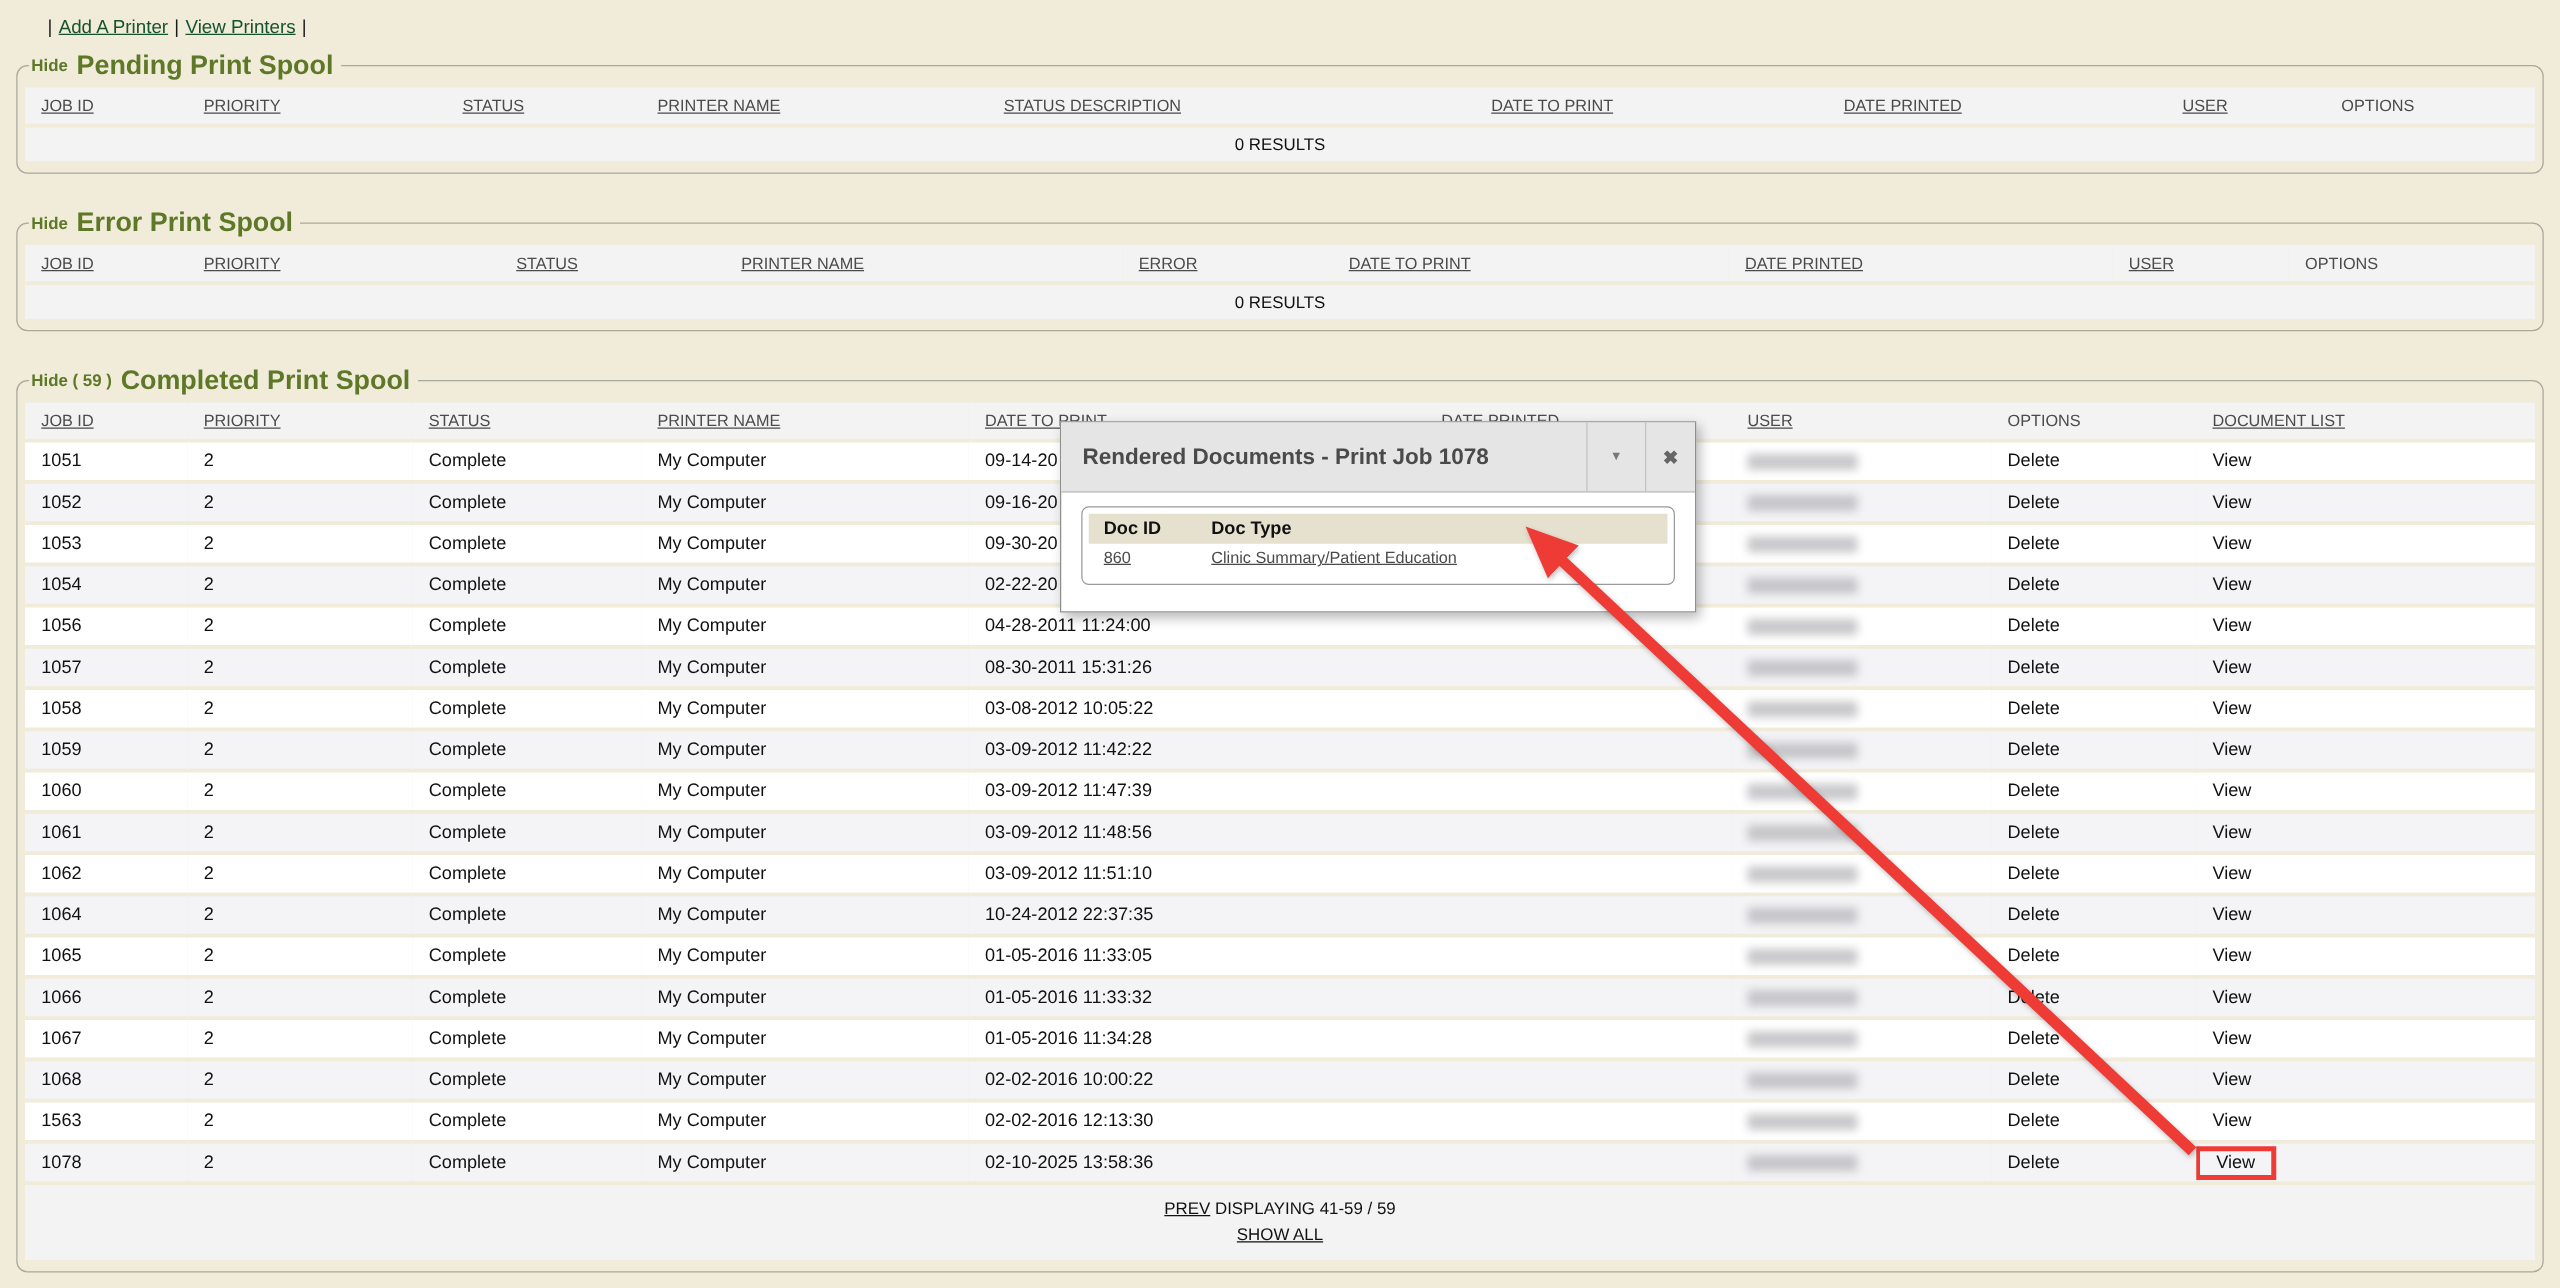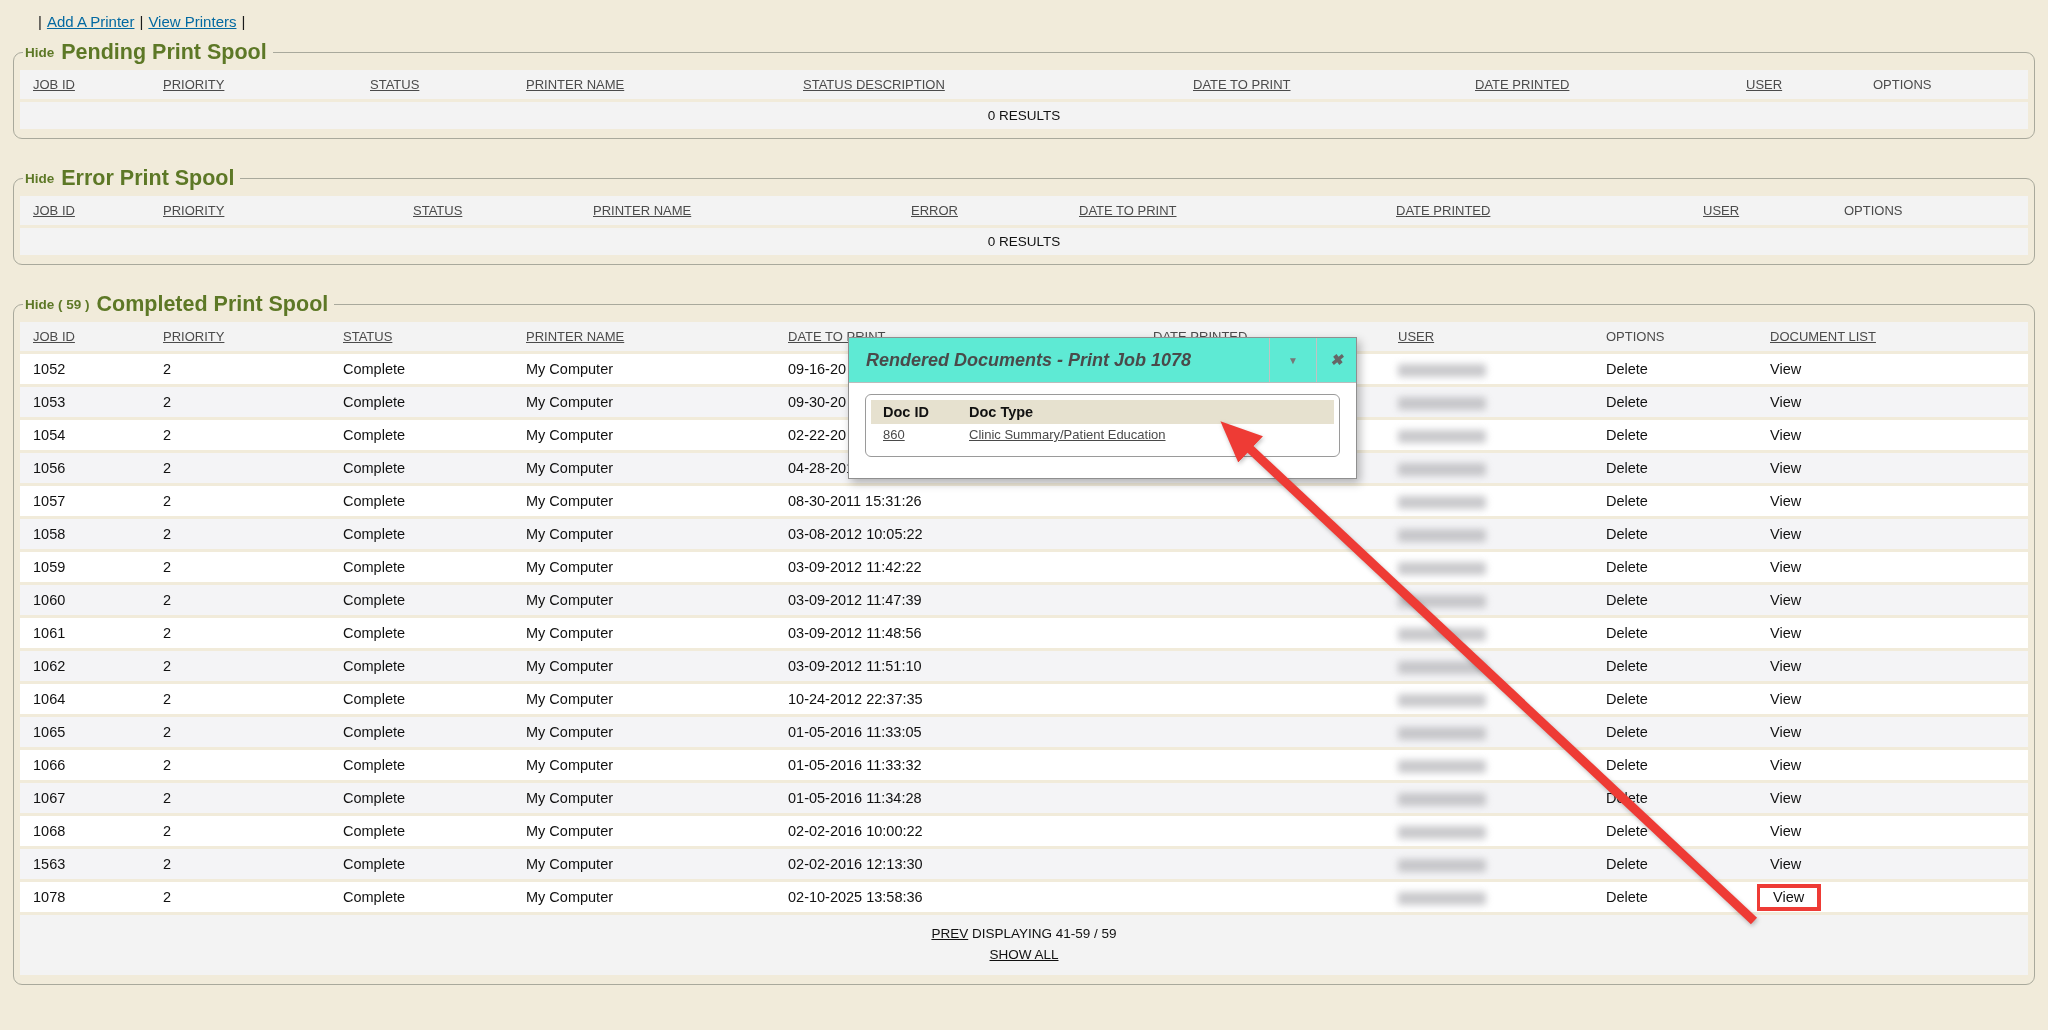--- a/index.html
+++ b/index.html
@@ -6,21 +6,21 @@
   html,body { width:2048px; height:1030px; }
   body {
     background:#f1ebda;
     font-family:"Liberation Sans", sans-serif;
     color:#111;
     overflow:hidden;
     position:relative;
   }
   
   .topnav { padding:13px 0 10px 33px; font-size:15px; color:#1a1a1a; }
-  .topnav a { color:#0369a1; text-decoration:underline; cursor:pointer; }
+  .topnav a { color:#14532d; text-decoration:underline; cursor:pointer; }
   .topnav .pipe { margin:0 5px; }
 
   
   fieldset {
     border:1px solid #a9a99c;
     border-radius:9px;
     margin:0 13px 27px 13px;
     padding:2px 6px 6px 6px;
   }
   legend { margin-left:3px; padding:0 6px 0 2px; white-space:nowrap; }
@@ -59,21 +59,21 @@
   td.footer-band .line { line-height:21px; }
   td.footer-band a { color:#111; text-decoration:underline; cursor:pointer;text-align:center; }
 
   
   .modal {
     position:absolute; left:848px; top:337px; width:509px;
     background:#ffffff; border:1px solid #8f8f8f;
     box-shadow:3px 4px 9px rgba(0,0,0,.28);
     z-index:40;
   }
-  .modal-titlebar { display:flex; align-items:stretch; height:45px; border-bottom:1px solid #bcbcbc; background:#5eead4;font-style:italic; }
+  .modal-titlebar { display:flex; align-items:stretch; height:56px; border-bottom:1px solid #bcbcbc; background:#e5e5e5; }
   .modal-title {
     flex:1; font-size:18px; font-weight:bold; color:#4a4a4a;
     display:flex; align-items:center; padding-left:17px; white-space:nowrap;
   }
   .modal-btn {
     width:47px; display:flex; align-items:center; justify-content:center;
     border-left:1px solid #c2c2c2; cursor:pointer; color:#777;
   }
   .modal-btn.close { width:40px; font-size:15px; font-weight:bold; color:#666; }
   .modal-btn .caret { font-size:10px; }
@@ -196,20 +196,31 @@
       <th><span class="sort">PRINTER NAME</span></th>
       <th><span class="sort">DATE TO PRINT</span></th>
       <th><span class="sort">DATE PRINTED</span></th>
       <th><span class="sort">USER</span></th>
       <th><span>OPTIONS</span></th>
       <th><span class="sort">DOCUMENT LIST</span></th>
     </tr>
     </thead>
     <tbody class="spool-rows">
         <tr>
+    <td>1051</td>
+    <td>2</td>
+    <td>Complete</td>
+    <td>My Computer</td>
+    <td>09-14-20</td>
+    <td></td>
+    <td><span class="redact"></span></td>
+    <td><span class="action">Delete</span></td>
+    <td><span class="action">View</span></td>
+  </tr>
+        <tr>
     <td>1052</td>
     <td>2</td>
     <td>Complete</td>
     <td>My Computer</td>
     <td>09-16-20</td>
     <td></td>
     <td><span class="redact"></span></td>
     <td><span class="action">Delete</span></td>
     <td><span class="action">View</span></td>
   </tr>

